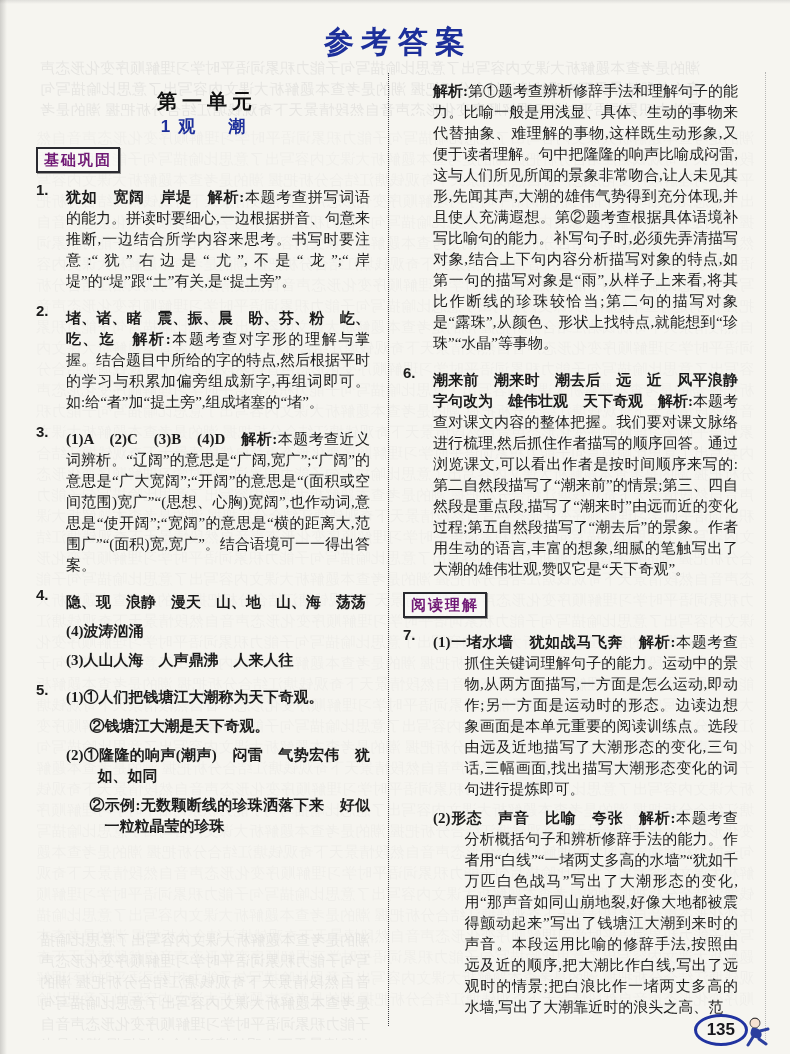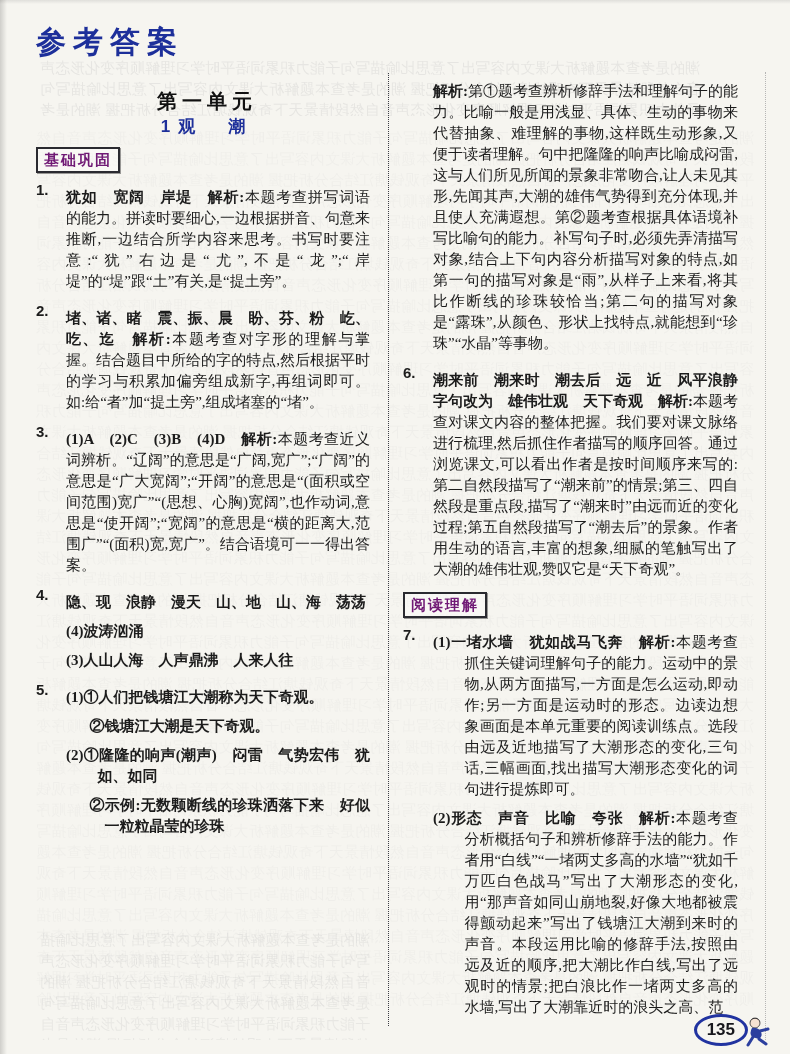--- a/index.html
+++ b/index.html
@@ -22,21 +22,21 @@
   .main{ position:relative; z-index:1; padding:14px 30px 0 36px; }
 
   
   .hdr{ height:48px; position:relative; }
   .edition-wrap{ position:absolute; top:28px; right:64px; display:flex; align-items:flex-end; }
   .edition{ color:#1a2596; font-weight:700; font-style:italic; font-size:16px;
     letter-spacing:3px; border-bottom:2.5px solid #2636a0; padding:0 6px 4px 10px;
     font-family:"Liberation Sans","DejaVu Sans",sans-serif; }
   .hdr-mascot{ margin:0 0 -9px 2px; }
 
-  .title{ text-align:left; color:var(--accent); font-size:30px; font-weight:900;
+  .title{ text-align:center; color:var(--accent); font-size:30px; font-weight:900;
     letter-spacing:7px; margin:8px 0 10px 0;
     font-family:"Liberation Sans","DejaVu Sans",sans-serif; }
 
   
   .columns{ display:flex; align-items:stretch; }
   .col{ width:352px; font-size:15px; line-height:21px; color:var(--ink); text-align:justify; }
   .col.left{ padding-right:10px; }
   .col.right{ width:358px; border-left:1.5px dotted #3c3c44; padding-left:14px; }
 
   .unit-h{ text-align:center; font-size:20px; font-weight:700; letter-spacing:5px;

